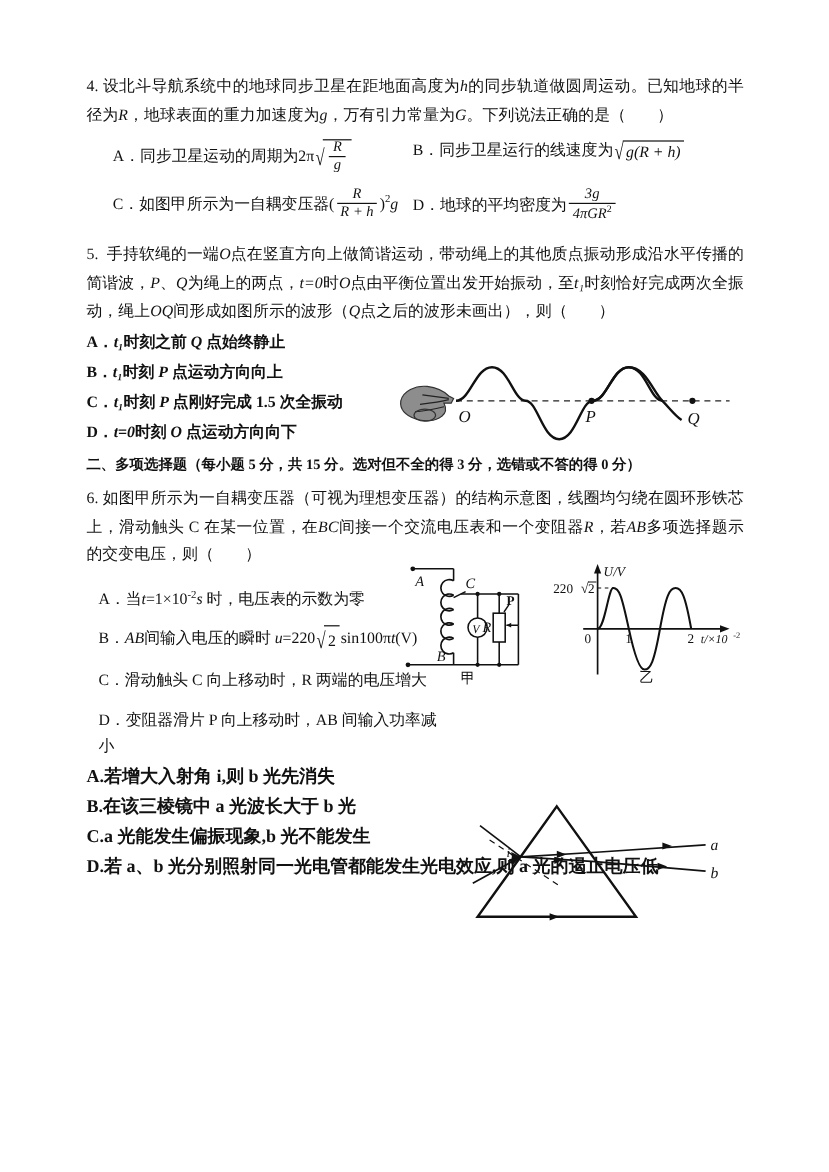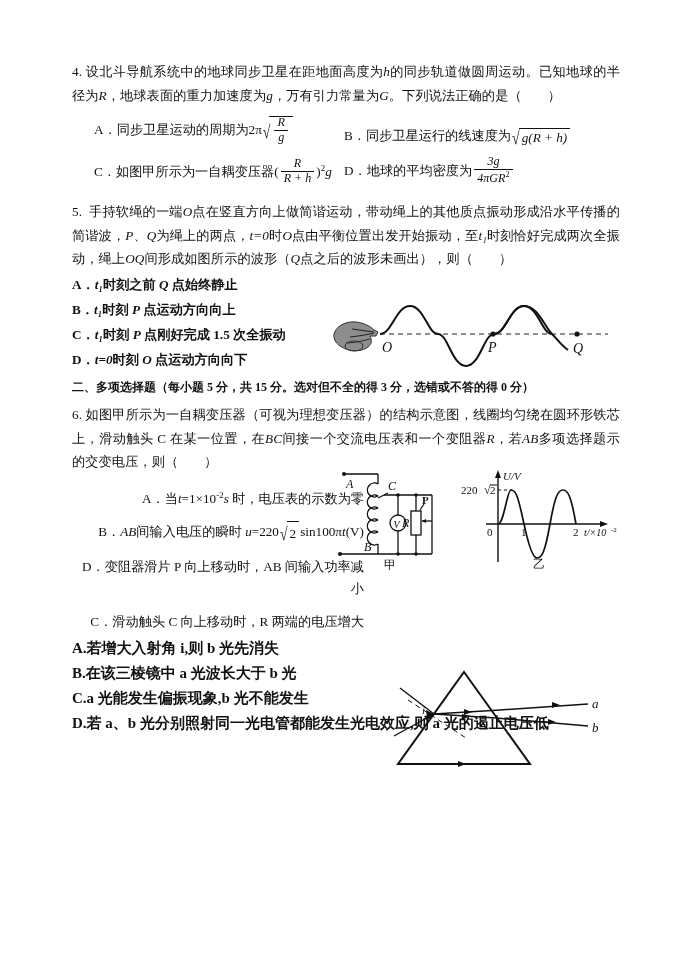--- a/index.html
+++ b/index.html
@@ -34,21 +34,21 @@
     margin: 0 0 2px 0;
   }
   .it { font-style: italic; font-family: "Liberation Serif", serif; }
   .opt {
     font-size: 13.2px;
     line-height: 22px;
     margin: 3px 0 3px 0;
   }
   .optrow {
     display: flex;
-    align-items: flex-end;
+    align-items: flex-start;
     font-size: 13.2px;
   }
   .optcell { flex: 0 0 auto; }
   .gapbrackets { display: inline-block; width: 26px; }
 
   
   .frac {
     display: inline-flex;
     flex-direction: column;
     vertical-align: middle;
@@ -174,37 +174,37 @@
       </div>
     </div>
 
     <div class="secheader">二、多项选择题（每小题 5 分，共 15 分。选对但不全的得 3 分，选错或不答的得 0 分）</div>
 
     <div class="qline" style="margin-top:4px;">
       <span>6.</span>
       <span>如图甲所示为一自耦变压器（可视为理想变压器）的结构示意图，线圈均匀绕在圆环形铁芯</span><span>上，滑动触头 C 在某一位置，在</span><span class="it">BC</span><span>间接一个交流电压表和一个变阻器</span><span class="it">R</span><span>，若</span><span class="it">AB</span><span>多项选择题</span><span>示的交变电压，则（</span><span class="gapbrackets"></span><span>）</span>
     </div>
 
-    <div style="width:292px;text-align:right;">
+    <div style="width:292px;">
       <div class="opt" style="margin-top:10px; padding-left:10px;">
         <span>A．</span><span>当</span><span class="it">t</span><span>=1×10</span><sup>-2</sup><span class="it">s</span>&nbsp;<span>时，电压表的示数为零</span>
       </div>
       <div class="opt" style="margin-top:11px; padding-left:10px;">
         <span>B．</span><span class="it">AB</span><span>间输入电压的瞬时</span>&nbsp;<span class="it">u</span><span>=220</span><span class="sqrt">
             <span class="radical">√</span>
             <span class="rad-body">
               <span>2</span>
             </span>
           </span><span>sin100π</span><span class="it">t</span><span>(V)</span>
       </div>
       <div class="opt" style="margin-top:11px; padding-left:10px;">
+        <span>C．</span><span>滑动触头 C 向上移动时，R 两端的电压增大</span>
+      </div>
+      <div class="opt" style="margin-top:11px; padding-left:10px;">
         <span>D．</span><span>变阻器滑片 P 向上移动时，AB 间输入功率减小</span>
-      </div>
-      <div class="opt" style="margin-top:11px; padding-left:10px;">
-        <span>C．</span><span>滑动触头 C 向上移动时，R 两端的电压增大</span>
       </div>
     </div>
 
 
     <div style="width:300px; margin-top:2px;">
       <div class="q7opt">A.若增大入射角 i,则 b 光先消失</div>
       <div class="q7opt">B.在该三棱镜中 a 光波长大于 b 光</div>
       <div class="q7opt">C.a 光能发生偏振现象,b 光不能发生</div>
     </div>
     <div class="q7opt" style="width:520px;">D.若 a、b 光分别照射同一光电管都能发生光电效应,则 a 光的遏止电压低</div>

